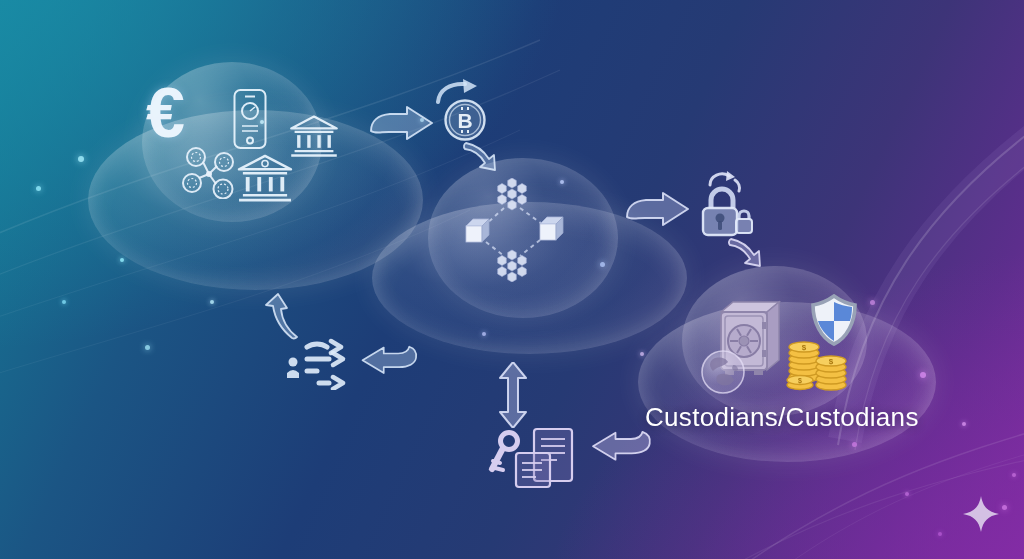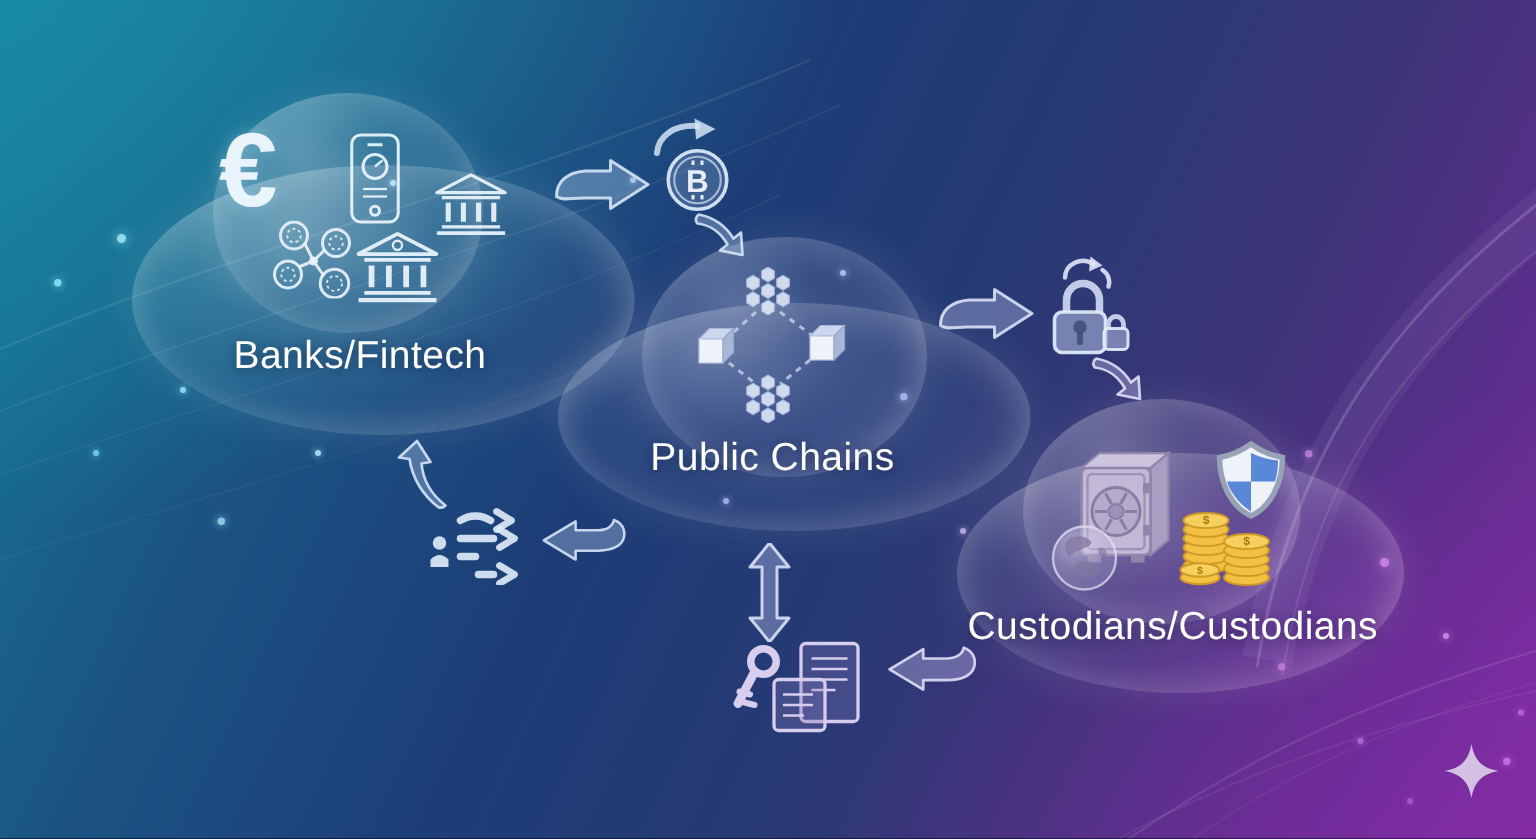--- a/index.html
+++ b/index.html
@@ -150,21 +150,20 @@
       <line x1="9" y1="21" x2="55" y2="21"></line>
       <line x1="14" y1="25" x2="14" y2="40" stroke-width="4"></line>
       <line x1="26" y1="25" x2="26" y2="40" stroke-width="4"></line>
       <line x1="38" y1="25" x2="38" y2="40" stroke-width="4"></line>
       <line x1="50" y1="25" x2="50" y2="40" stroke-width="4"></line>
       <line x1="9" y1="44" x2="55" y2="44"></line>
       <line x1="5" y1="49" x2="59" y2="49" stroke-width="3"></line>
     </g>
   </svg>
 
-  <div class="cloud-label" style="left:120px;top:221px;width:240px;">Banks/Fintech</div>
 
   <svg class="abs" width="68" height="38" viewBox="0 0 68 38" style="left:368px;top:104px;">
     <path d="M3,27 C3,17 10,11 22,10 L39,10 L39,3 L64,19 L39,35 L39,28 L21,28 C13,28 7,30 3,27 Z" fill="rgba(168,194,228,0.38)" stroke="rgba(218,232,250,0.88)" stroke-width="2" stroke-linejoin="round"></path>
   </svg>
 
   <svg class="abs" width="50" height="26" viewBox="0 0 50 26" style="left:433px;top:78px;">
     <path d="M5,24 C6,12 17,5 32,6" fill="none" stroke="rgba(210,228,248,0.85)" stroke-width="4" stroke-linecap="round"></path>
     <polygon points="30,1 44,8 31,15" fill="rgba(210,228,248,0.85)"></polygon>
   </svg>
 
@@ -218,21 +217,20 @@
         <polygon points="60,72 64.3,74.5 64.3,79.5 60,82 55.7,79.5 55.7,74.5"></polygon>
         <polygon points="70,77.5 74.3,80 74.3,85 70,87.5 65.7,85 65.7,80"></polygon>
         <polygon points="70,88.5 74.3,91 74.3,96 70,98.5 65.7,96 65.7,91"></polygon>
         <polygon points="60,94 64.3,96.5 64.3,101.5 60,104 55.7,101.5 55.7,96.5"></polygon>
         <polygon points="50,88.5 54.3,91 54.3,96 50,98.5 45.7,96 45.7,91"></polygon>
         <polygon points="50,77.5 54.3,80 54.3,85 50,87.5 45.7,85 45.7,80"></polygon>
       </g>
     </g>
   </svg>
 
-  <div class="cloud-label" style="left:415px;top:289px;width:200px;">Public Chains</div>
 
   <svg class="abs" width="68" height="38" viewBox="0 0 68 38" style="left:624px;top:190px;">
     <path d="M3,27 C3,17 10,11 22,10 L39,10 L39,3 L64,19 L39,35 L39,28 L21,28 C13,28 7,30 3,27 Z" fill="rgba(178,186,228,0.38)" stroke="rgba(222,228,250,0.88)" stroke-width="2" stroke-linejoin="round"></path>
   </svg>
 
   <svg class="abs" width="60" height="70" viewBox="0 0 60 70" style="left:694px;top:170px;">
     <g stroke="rgba(225,230,250,0.9)" fill="none" stroke-width="3" stroke-linecap="round">
       <path d="M16,15 A12,11 0 0 1 35,6"></path>
       <polygon points="33,1 41,7 32,11" fill="rgba(225,230,250,0.9)" stroke="none"></polygon>
       <path d="M41,10 A11,10 0 0 1 45,21"></path>

